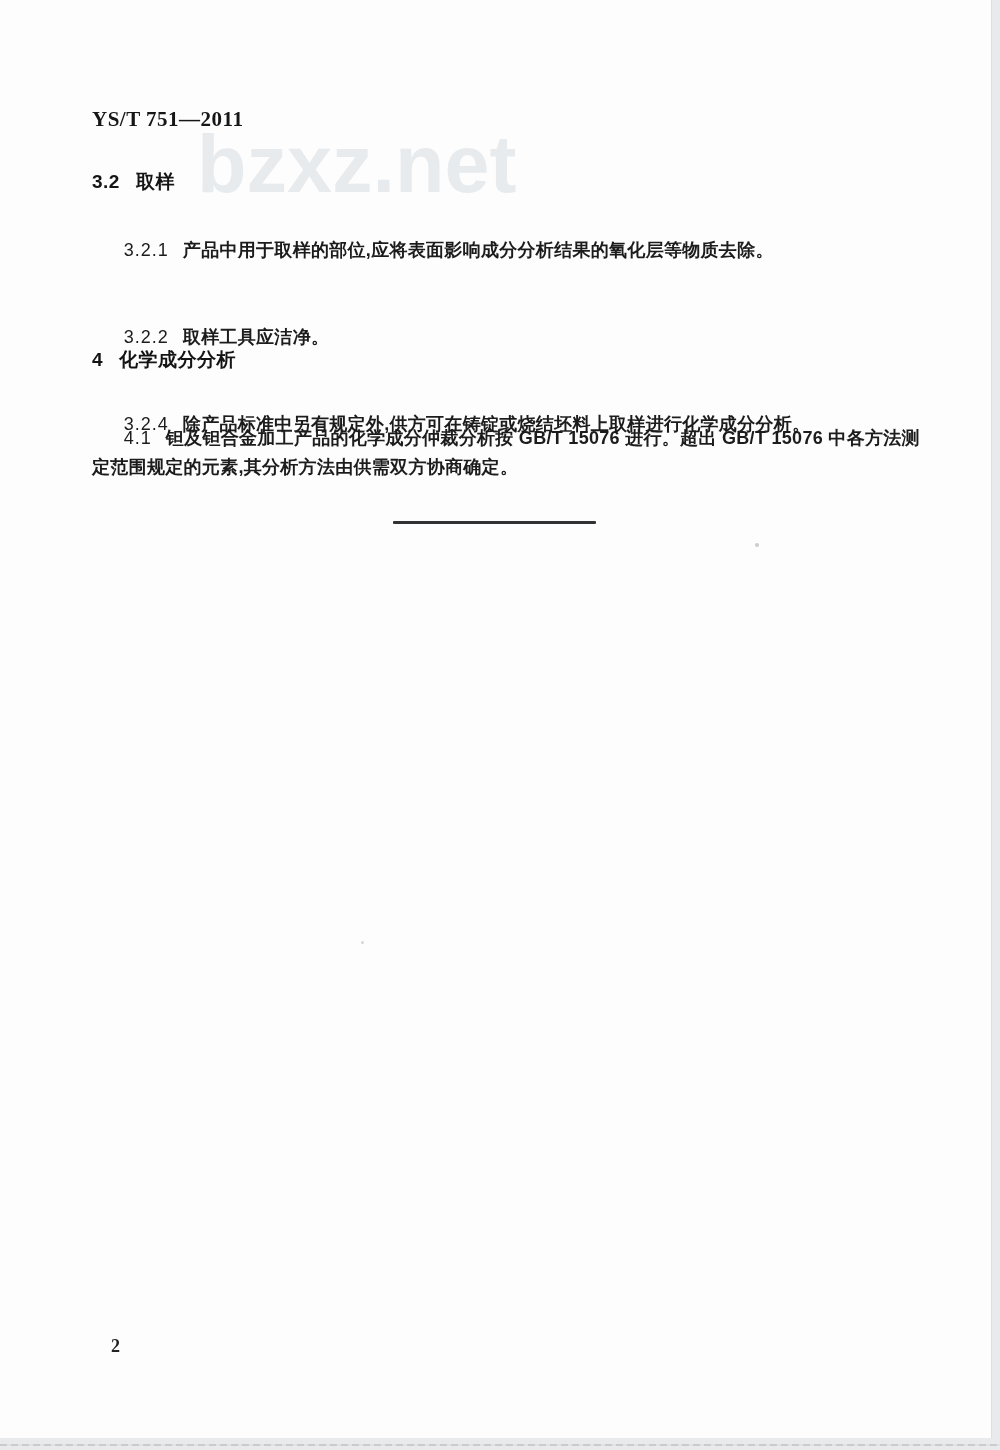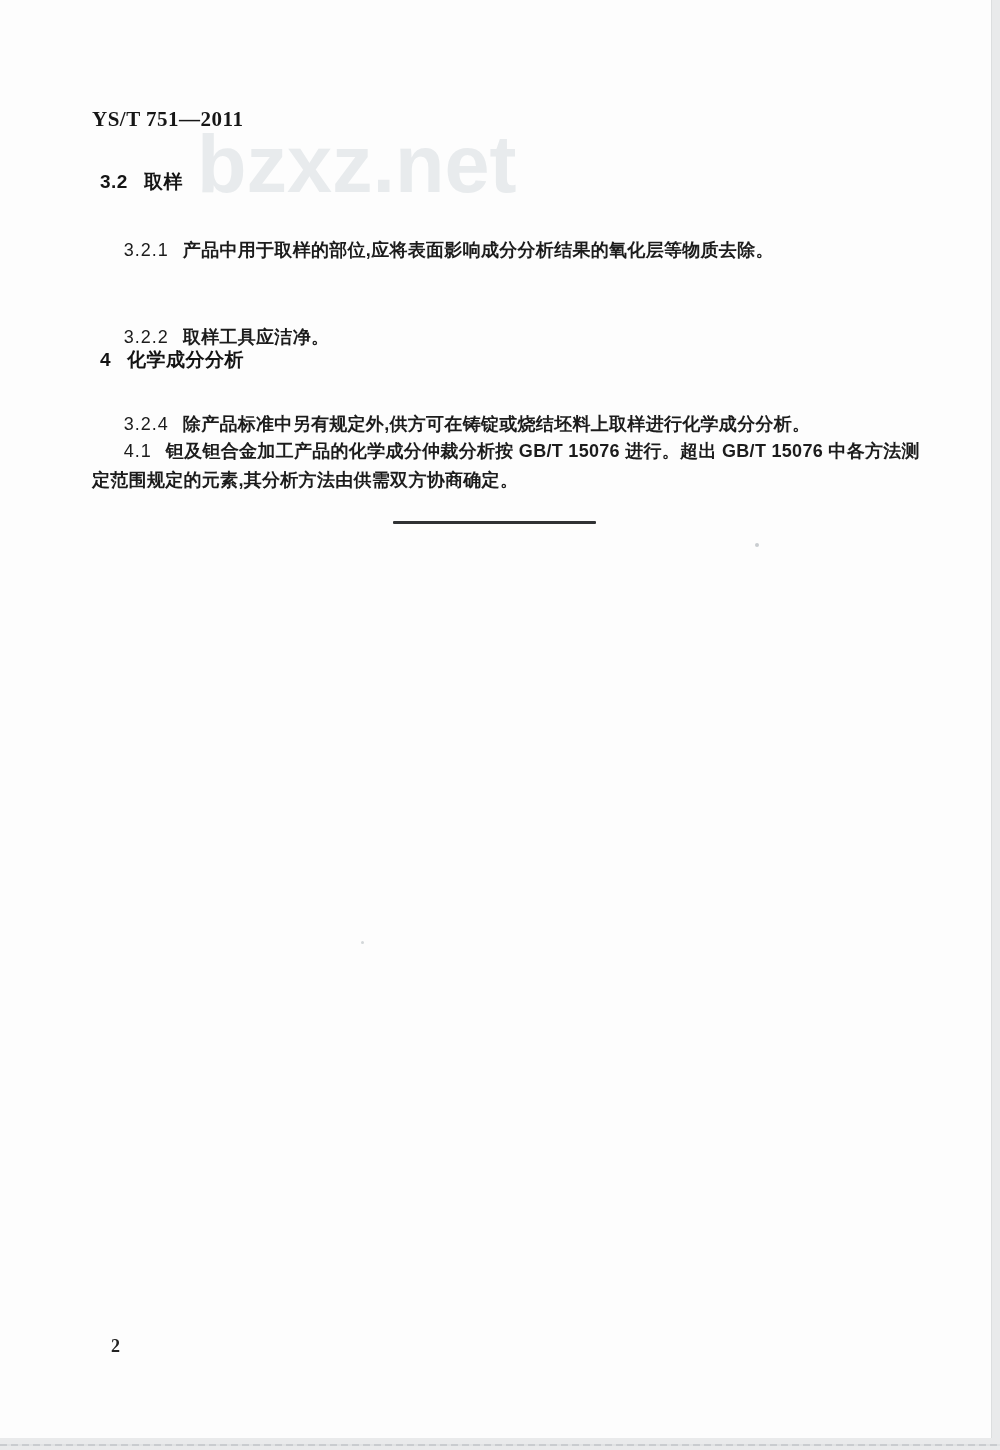--- a/index.html
+++ b/index.html
@@ -62,33 +62,33 @@
     position: absolute;
     left: 92px;
     font-size: 19px;
     font-weight: bold;
     letter-spacing: 0.5px;
     color: #141414;
     white-space: nowrap;
   }
   .h-sampling { top: 169px; }
   .h-chem { top: 347px; }
-  .sec-num { margin-right: 16px; margin-left: 8px; }
+  .sec-num { margin-right: 16px; }
   
   .clause-block {
     position: absolute;
     left: 92px;
     width: 836px;
     font-size: 18px;
     line-height: 29px;
     letter-spacing: 0.3px;
     color: #1c1c1c;
   }
   .cb-sampling { top: 207px; }
-  .p-41 { top: 408px; }
+  .p-41 { top: 395px; }
   .p-42 { top: 461px; }
   .clause { white-space: pre-wrap; }
   .clause-num {
     font-weight: 400;
     margin-right: 14px;
     letter-spacing: 1px;
   }
   .clause-text { font-weight: 600; }
   
   .end-rule {

